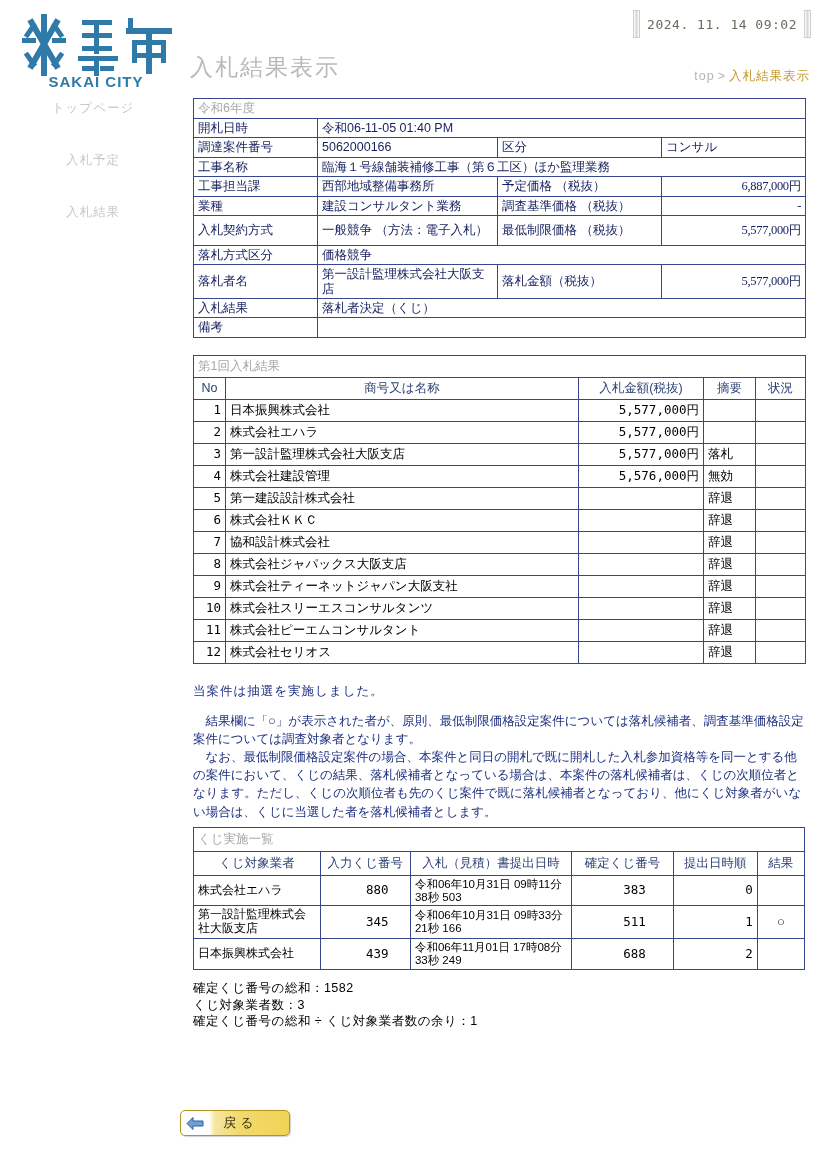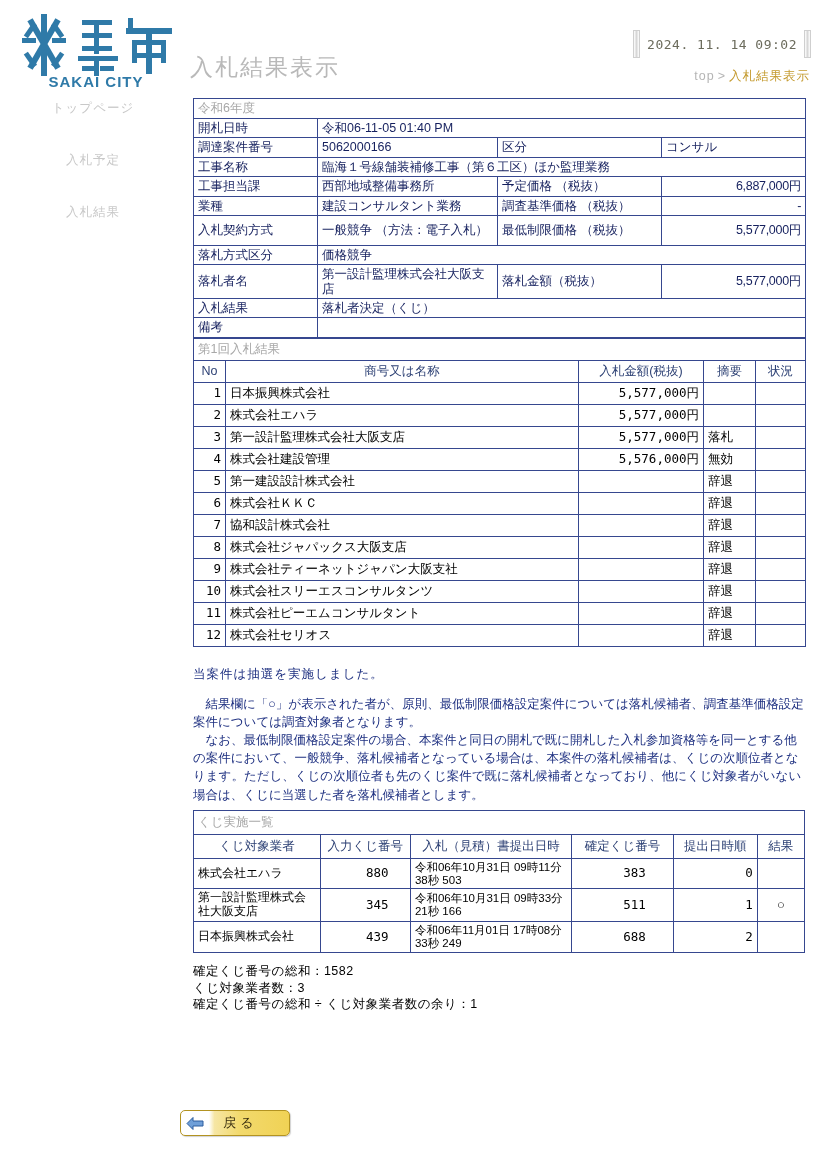--- a/index.html
+++ b/index.html
@@ -33,21 +33,21 @@
     top: 52px;
     font-size: 23px;
     letter-spacing: 2px;
     color: #b9b9b9;
     white-space: nowrap;
   }
 
   .clock-wrap {
     position: absolute;
     right: 8px;
-    top: 30px;
+    top: 10px;
     display: flex;
     align-items: center;
     gap: 7px;
   }
   .clock-bar {
     width: 5px;
     height: 26px;
     background: linear-gradient(to right,#ffffff,#d7d7d7,#ffffff);
     border: 1px solid #cfcfcf;
   }
@@ -111,21 +111,21 @@
     vertical-align: middle;
     word-break: break-all;
   }
   .sect-head td {
     color: #a8a8a8 !important;
     font-size: 12.5px;
     padding: 2px 5px;
     height: 15px;
   }
   .lbl { color: #2b3f73; }
-  .num { text-align: right; font-family: Liberation Sans, sans-serif; letter-spacing:-0.3px; }
+  .num { text-align: right; font-family: Liberation Serif, serif; letter-spacing:-0.3px; }
   .val-black { color: #000000; }
 
   td.r-tall { height: 25px; }
 
   
   table.bids td { height: 17px; }
   table.bids .hdr td { text-align: center; color: #2b3f73; }
   table.bids .no { text-align: right; font-family: "DejaVu Sans Mono", monospace; color:#000; }
   table.bids .name { color: #000; }
   table.bids .amt { text-align: right; font-family: "DejaVu Sans Mono", monospace; color:#000; }
@@ -300,21 +300,21 @@
         <td class="lbl">入札結果</td>
         <td colspan="3" class="val-black">落札者決定（くじ）</td>
       </tr>
       <tr>
         <td class="lbl">備考</td>
         <td colspan="3" class="val-black"></td>
       </tr>
     </tbody>
   </table>
 
-  <table class="grid bids" style="">
+  <table class="grid bids" style="margin-top:17px">
     <colgroup>
       <col style="width:32px">
         <col style="width:353px">
       <col style="width:125px">
         <col style="width:52px">
         <col style="width:50px">
     </colgroup>
     <tbody>
       <tr class="sect-head">
         <td colspan="5">第1回入札結果</td>
@@ -409,21 +409,21 @@
           <td class="amt"></td>
           <td class="note">辞退</td>
           <td></td>
         </tr>
     </tbody>
   </table>
 
   <div class="notice">
     <div class="p1">当案件は抽選を実施しました。</div>
     <div class="p2">結果欄に「○」が表示された者が、原則、最低制限価格設定案件については落札候補者、調査基準価格設定案件については調査対象者となります。</div>
-    <div class="p3">なお、最低制限価格設定案件の場合、本案件と同日の開札で既に開札した入札参加資格等を同一とする他の案件において、一般競争、落札候補者となっている場合は、本案件の落札候補者は、くじの次順位者となります。ただし、くじの次順位者も先のくじ案件で既に落札候補者となっており、他にくじ対象者がいない場合は、くじに当選した者を落札候補者とします。</div>
+    <div class="p3">なお、最低制限価格設定案件の場合、本案件と同日の開札で既に開札した入札参加資格等を同一とする他の案件において、くじの結果、落札候補者となっている場合は、本案件の落札候補者は、くじの次順位者となります。ただし、くじの次順位者も先のくじ案件で既に落札候補者となっており、他にくじ対象者がいない場合は、くじに当選した者を落札候補者とします。</div>
   </div>
 
   <table class="grid kuji">
     <colgroup>
       <col style="width:118px">
         <col style="width:84px">
         <col style="width:150px">
       <col style="width:95px">
         <col style="width:78px">
         <col style="width:44px">

